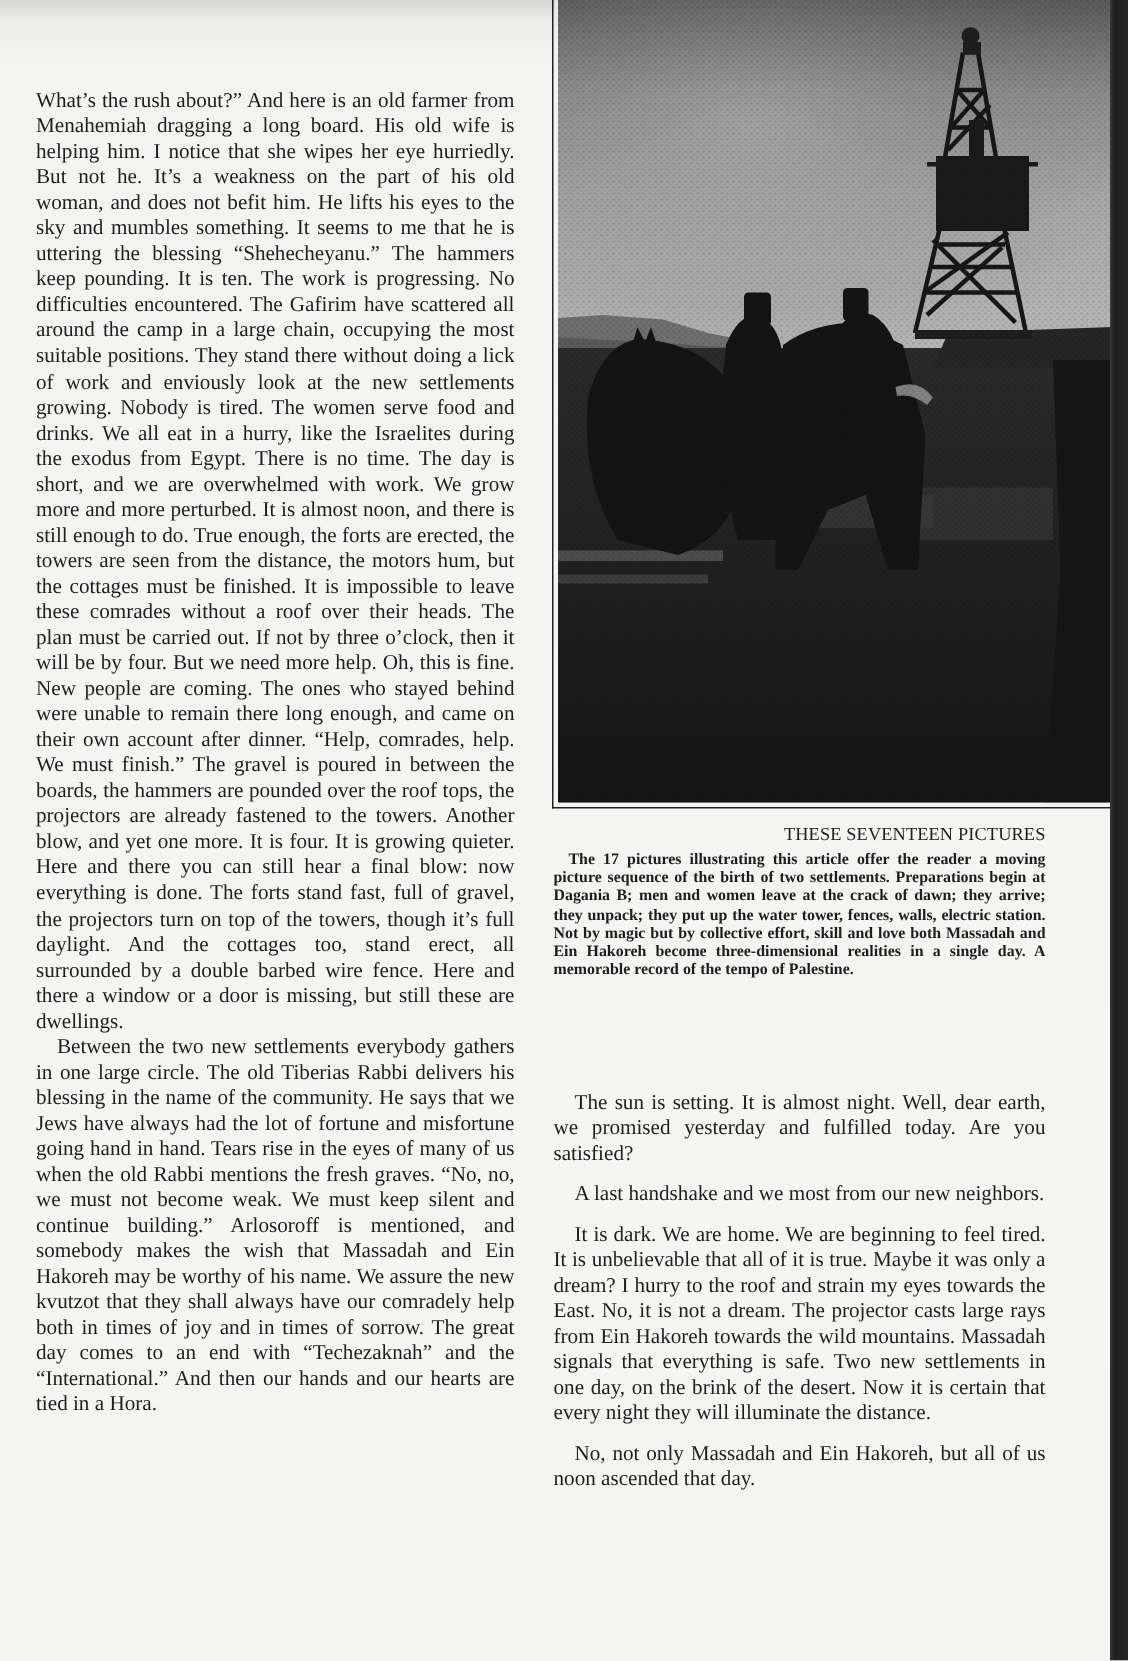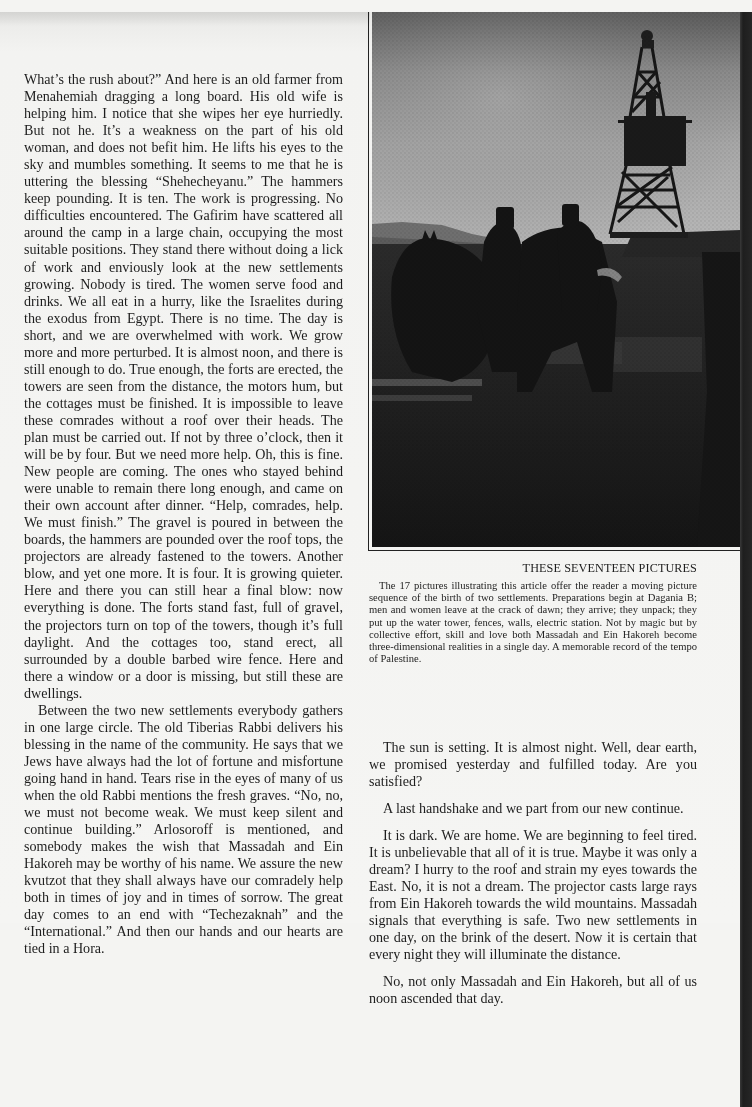--- a/index.html
+++ b/index.html
@@ -2,21 +2,21 @@
 <html><head>
 <meta charset="utf-8">
 <style>
   html, body { margin: 0; padding: 0; }
   body {
     width: 752px; height: 1107px; overflow: hidden; position: relative;
     background: #f4f4f2;
     font-family: "Liberation Serif", "DejaVu Serif", serif;
     color: #1d1d1d;
   }
-  .page { position: absolute; left: 0; top: 12px; width: 752px; height: 911px;
+  .page { position: absolute; left: 0; top: 0; width: 752px; height: 911px;
     background: linear-gradient(180deg, #e9e9e7 0px, #f3f3f1 40px, #f5f5f3 100%); }
   .edge-right { position: absolute; left: 740px; top: 0; width: 12px; height: 1107px;
     background: linear-gradient(90deg, #3a3a3a 0px, #1e1e1e 3px, #262626 100%); }
   .edge-top-shadow { position: absolute; left: 0; top: 0; width: 370px; height: 14px;
     background: linear-gradient(180deg, #d4d4d2, rgba(240,240,238,0)); }
 
   
   .col-left { position: absolute; left: 24px; top: 59px; width: 319px; }
   .col-left p { margin: 0; font-size: 14.1px; line-height: 17.05px; text-align: justify; }
   .col-left p.indent { text-indent: 14px; }
@@ -25,21 +25,21 @@
   .photo-frame { position: absolute; left: 368px; top: 0; width: 372px; height: 538px;
     border-left: 1px solid #222; border-bottom: 1px solid #222; }
   .photo { position: absolute; left: 3px; top: 0; right: 0; bottom: 3px; overflow: hidden;
     background: #1c1c1c; }
   .photo svg { display: block; width: 100%; height: 100%; }
 
   
   .caption { position: absolute; left: 369px; top: 549px; width: 328px; }
   .caption h3 { margin: 0 0 4px 0; font-weight: normal; font-size: 12.2px; letter-spacing: 0.1px;
     text-align: right; line-height: 15px; }
-  .caption p { margin: 0; font-size: 10.6px; line-height: 12.2px; text-align: justify; text-indent: 10px; }
+  .caption p { margin: 0; font-size: 10.6px; line-height: 12.2px; text-align: justify; text-indent: 10px; font-weight: bold; }
 
   
   .col-right { position: absolute; left: 369px; top: 727px; width: 328px; }
   .col-right p { margin: 0 0 9.8px 0; font-size: 14.1px; line-height: 17.05px; text-align: justify; text-indent: 14px; }
   .ital { }
 </style>
 </head>
 <body>
 
 <div class="page">
@@ -127,19 +127,19 @@
     </div>
   </div>
 
   <div class="caption">
     <h3>THESE SEVENTEEN PICTURES</h3>
     <p>The 17 pictures illustrating this article offer the reader a moving picture sequence of the birth of two settlements. Preparations begin at Dagania B; men and women leave at the crack of dawn; they arrive; they unpack; they put up the water tower, fences, walls, electric station. Not by magic but by collective effort, skill and love both Massadah and Ein Hakoreh become three-dimensional realities in a single day. A memorable record of the tempo of Palestine.</p>
   </div>
 
   <div class="col-right">
     <p>The sun is setting. It is almost night. Well, dear earth, we promised yesterday and fulfilled today. Are you satisfied?</p>
-    <p>A last handshake and we part from our new continue.</p>
+    <p>A last handshake and we most from our new neighbors.</p>
     <p>It is dark. We are home. We are beginning to feel tired. It is unbelievable that all of it is true. Maybe it was only a dream? I hurry to the roof and strain my eyes towards the East. No, it is not a dream. The projector casts large rays from Ein Hakoreh towards the wild mountains. Massadah signals that everything is safe. Two new settlements in one day, on the brink of the desert. Now it is certain that every night they will illuminate the distance.</p>
     <p>No, not only Massadah and Ein Hakoreh, but all of us noon ascended that day.</p>
   </div>
 
   <div class="edge-right"></div>
 </div>
 
 </body></html>

